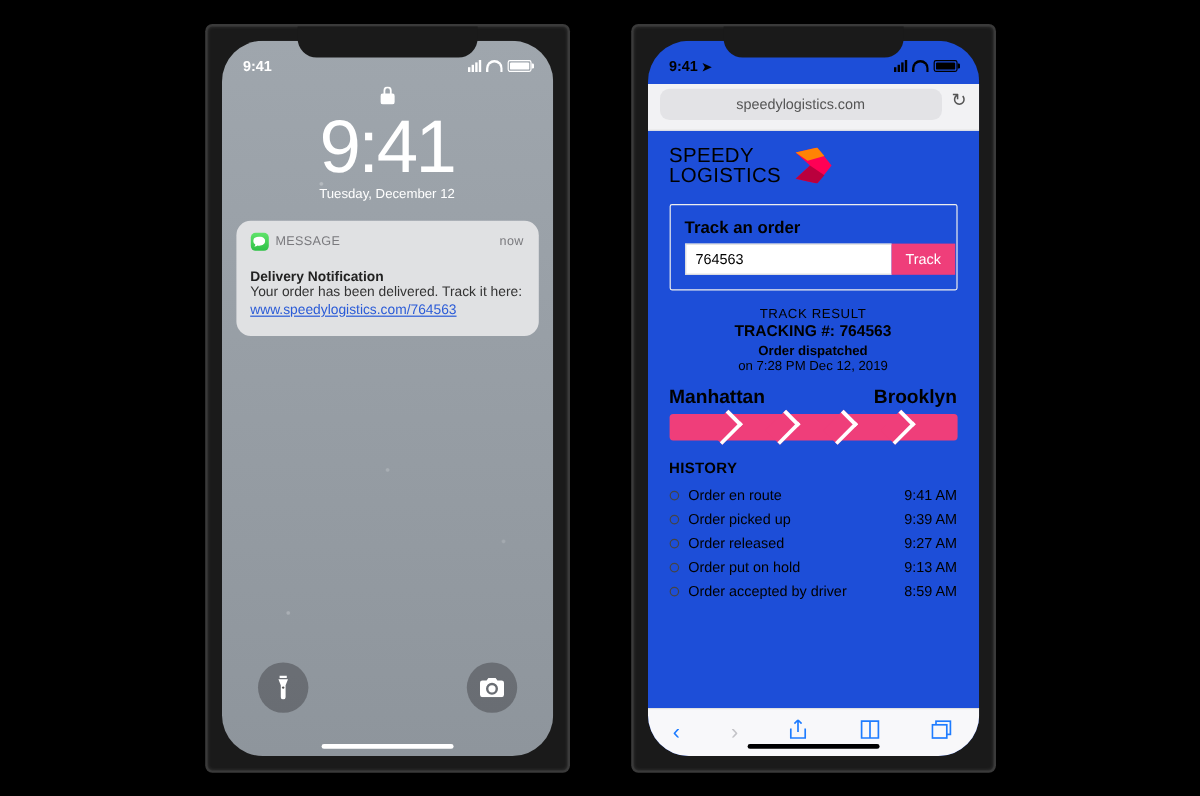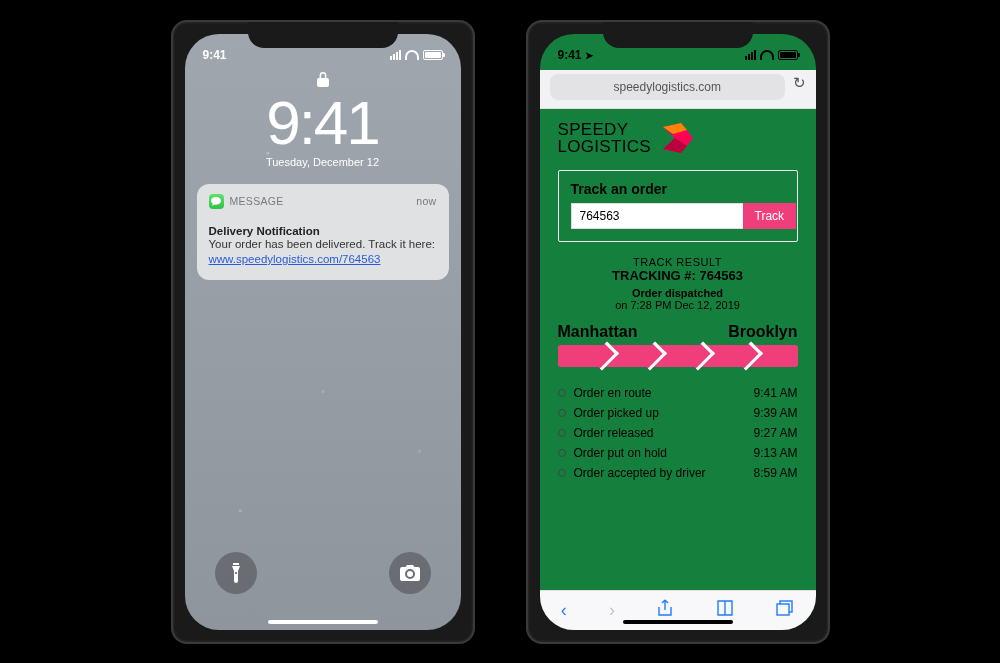--- a/index.html
+++ b/index.html
@@ -13,21 +13,21 @@
     gap: 55px;
     font-family: -apple-system, "Helvetica Neue", Arial, sans-serif;
     overflow: hidden;
   }
 
   
   .phone {
     width: 300px;
     height: 620px;
     background: #1a1a1a;
-    border-radius: 14px;
+    border-radius: 4px;
     padding: 12px;
     box-shadow:
       0 0 0 2px #3a3a3a,
       0 8px 30px rgba(0,0,0,.6),
       inset 0 0 3px rgba(255,255,255,.15);
     position: relative;
   }
   .screen {
     width: 100%;
     height: 100%;
@@ -113,21 +113,21 @@
   .notif-link{color:#2a5bd7;text-decoration:underline}
 
   .quick-actions{
     position:absolute;bottom:36px;left:0;right:0;
     display:flex;justify-content:space-between;padding:0 30px;z-index:2
   }
   .qa{width:42px;height:42px;border-radius:50%;background:rgba(60,60,65,.45);display:flex;align-items:center;justify-content:center;color:#fff;font-size:18px}
   .lockscreen .home-indicator{background:#fff}
 
   
-  .browser{height:100%;background:#15803d;color:#000;display:flex;flex-direction:column}
+  .browser{height:100%;background:#1d4ed8;color:#000;display:flex;flex-direction:column}
   .browser .statusbar{color:#000}
   .addrbar{
     background:#f2f2f4;border-bottom:1px solid #e0e0e2;
     padding:4px 10px 8px;display:flex;gap:8px
   }
   .url-pill{flex:1;background:#e3e3e6;border-radius:8px;height:26px;display:flex;align-items:center;justify-content:center;font-size:12px;color:#555}
   .reload{color:#555;font-size:15px}
 
   .page{flex:1;overflow:hidden;padding:12px 18px 0;font-size:12.5px}
   .brand{display:flex;align-items:center;gap:10px;margin-bottom:14px}
@@ -309,20 +309,21 @@
         </div>
         <div class="progress">
           <div class="seg"></div>
             <div class="seg"></div>
             <div class="seg"></div>
             <div class="seg"></div>
             <div class="seg"></div>
         </div>
 
         <div class="history">
+          <h4>HISTORY</h4>
           <div id="history-list">
               <div class="hist-row">
                 <span class="dot"></span>
                 <span class="lbl">Order en route</span>
                 <span class="tm">9:41 AM</span>
               </div>
               <div class="hist-row">
                 <span class="dot"></span>
                 <span class="lbl">Order picked up</span>
                 <span class="tm">9:39 AM</span>

